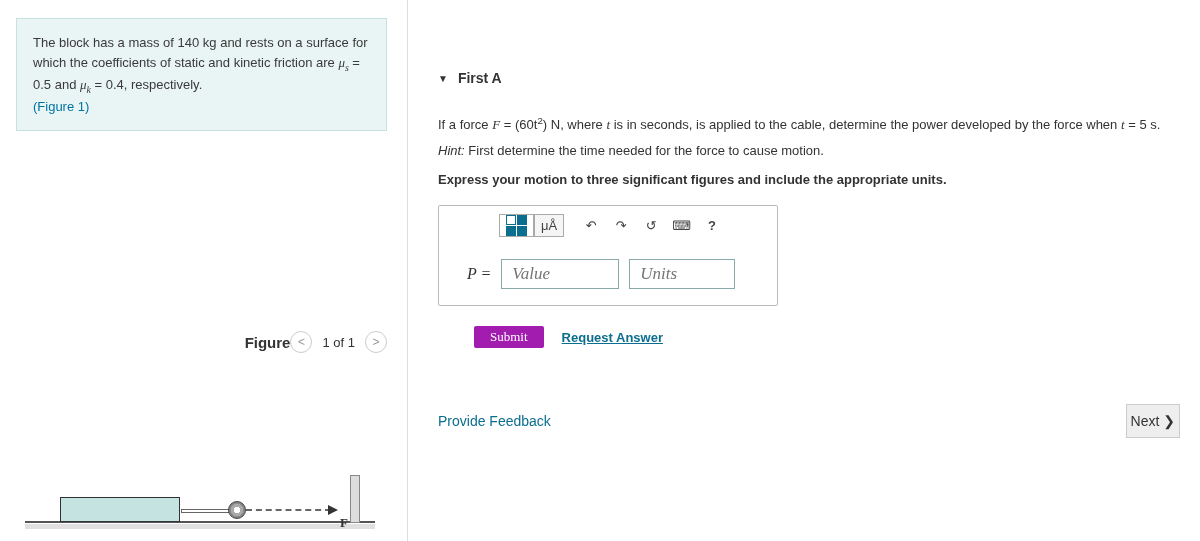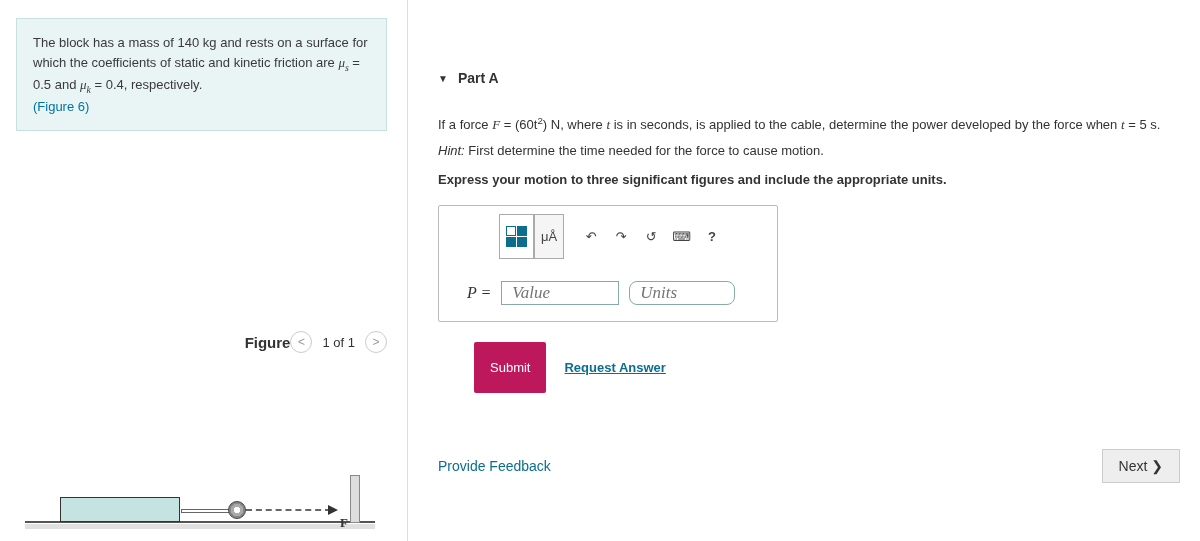--- a/index.html
+++ b/index.html
@@ -105,70 +105,70 @@
     width:340px;
     padding:0 0 16px 0;
     border-radius:2px;
   }
   .toolbar {
     display:flex; align-items:center; gap:0;
     padding:8px 10px 14px 60px;
   }
   .tb-btn {
     border:1px solid #aaa; background:#f5f5f5;
-    height:45px; min-width:30px; padding:0 6px;
+    height:23px; min-width:30px; padding:0 6px;
     display:inline-flex;align-items:center;justify-content:center;
     font-size:13px;color:#444;cursor:pointer;
   }
   .tb-templates {
     display:grid;grid-template-columns:10px 10px;grid-template-rows:10px 10px;
     gap:1px;
   }
   .tb-templates span{background:#0b6e8f;}
   .tb-templates span:first-child{background:#fff;border:1px solid #0b6e8f;}
   .tb-gap{width:12px;}
   .inputs {
     display:flex; align-items:center; gap:10px;
     padding: 8px 18px 0 28px;
   }
   .eq-label{font-style:italic;font-family:"Times New Roman",serif;font-size:16px;}
   .value-input,.units-input{
     border:1px solid #8aa;
-    height:24px;padding:0 10px;font-size:17px;
+    height:30px;padding:0 10px;font-size:17px;
     font-family:"Times New Roman",serif;font-style:italic;color:#888;
     background:#fff;
   }
   .value-input{width:118px;}
-  .units-input{width:106px;border-radius:8px;}
+  .units-input{width:106px;}
   .actions{display:flex;align-items:center;gap:18px;margin:20px 0 0 36px;}
   .submit-btn{
-    background:#be185d;color:#fff;border:none;
-    padding:18px 16px;font-size:13px;cursor:pointer;border-radius:2px;
+    background:#a21caf;color:#fff;border:none;
+    padding:3px 16px;font-size:13px;cursor:pointer;border-radius:2px;font-family:Liberation Serif, serif;
   }
   .req-link{color:#0b6e8f;text-decoration:underline;font-size:13px;cursor:pointer;font-weight:bold;}
   .footer-row{
     display:flex;justify-content:space-between;align-items:center;
     margin-top:56px;padding-right:10px;gap:36px;
   }
   .feedback-link{color:#0b6e8f;font-size:14px;cursor:pointer;}
   .next-btn{
-    background:#eee;border:1px solid #ccc;padding:8px 16px;
+    background:#eee;border:1px solid #ccc;padding:8px 4px;
     font-size:14px;color:#333;cursor:pointer;
   }
   .serif-i{font-family:"Times New Roman",serif;font-style:italic;}
   sup,sub{font-size:.75em;}
 </style>
 </head>
 <body>
 
 <div class="layout">
   <div class="left-col">
     <div class="intro-box">
       <span>The block has a mass of 140 kg and rests on a surface for which the coefficients of static and kinetic friction are <span class="serif-i">μ<sub>s</sub></span> = 0.5 and <span class="serif-i">μ<sub>k</sub></span> = 0.4, respectively.</span><br>
-      <span class="fig-link">(Figure 6)</span>
+      <span class="fig-link">(Figure 1)</span>
     </div>
 
     <div class="figure-header">
       <span class="figure-title">Figure</span>
       <span class="fig-nav">
         <span class="nav-btn">&lt;</span>
         <span class="nav-count">1 of 1</span>
         <span class="nav-btn">&gt;</span>
       </span>
     </div>
@@ -182,21 +182,21 @@
       <div class="cable"></div>
       <div class="arrow-head"></div>
       <div class="arrow-label">F</div>
       <div class="post"></div>
     </div>
   </div>
 
   <div class="right-col">
     <div class="part-header">
       <span class="caret">▼</span>
-      <span class="label">Part A</span>
+      <span class="label">First A</span>
     </div>
 
     <div class="question-text">If a force <span class="serif-i">F</span> = (60t<sup>2</sup>) N, where <span class="serif-i">t</span> is in seconds, is applied to the cable, determine the power developed by the force when <span class="serif-i">t</span> = 5 s.</div>
     <div class="question-text hint-line"><em>Hint:</em> First determine the time needed for the force to cause motion.</div>
     <div class="express">Express your motion to three significant figures and include the appropriate units.</div>
 
     <div class="answer-box">
       <div class="toolbar">
         <button class="tb-btn" style="background:#fff;">
           <span class="tb-templates">

